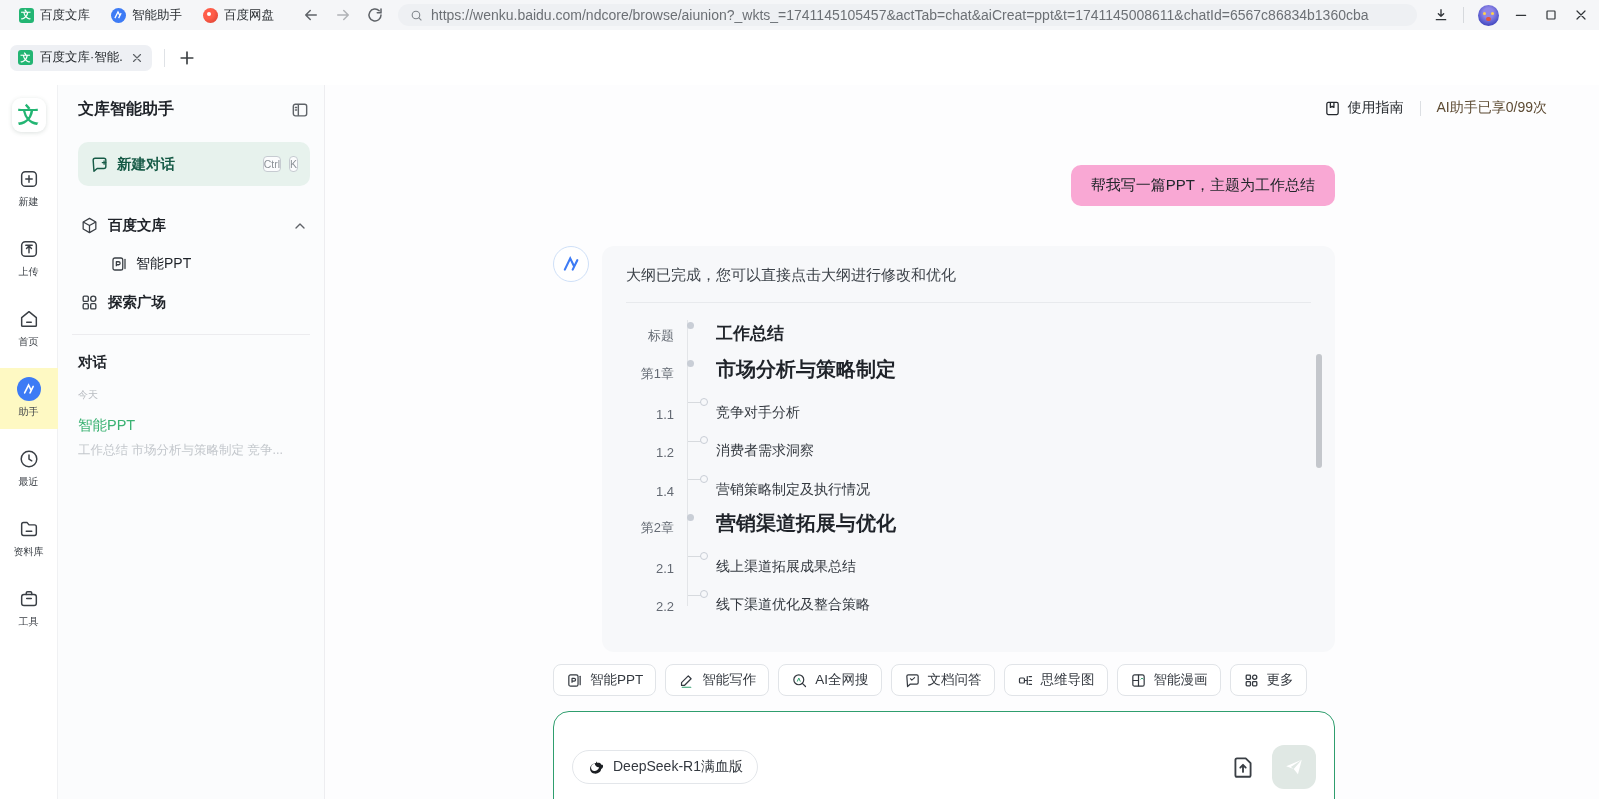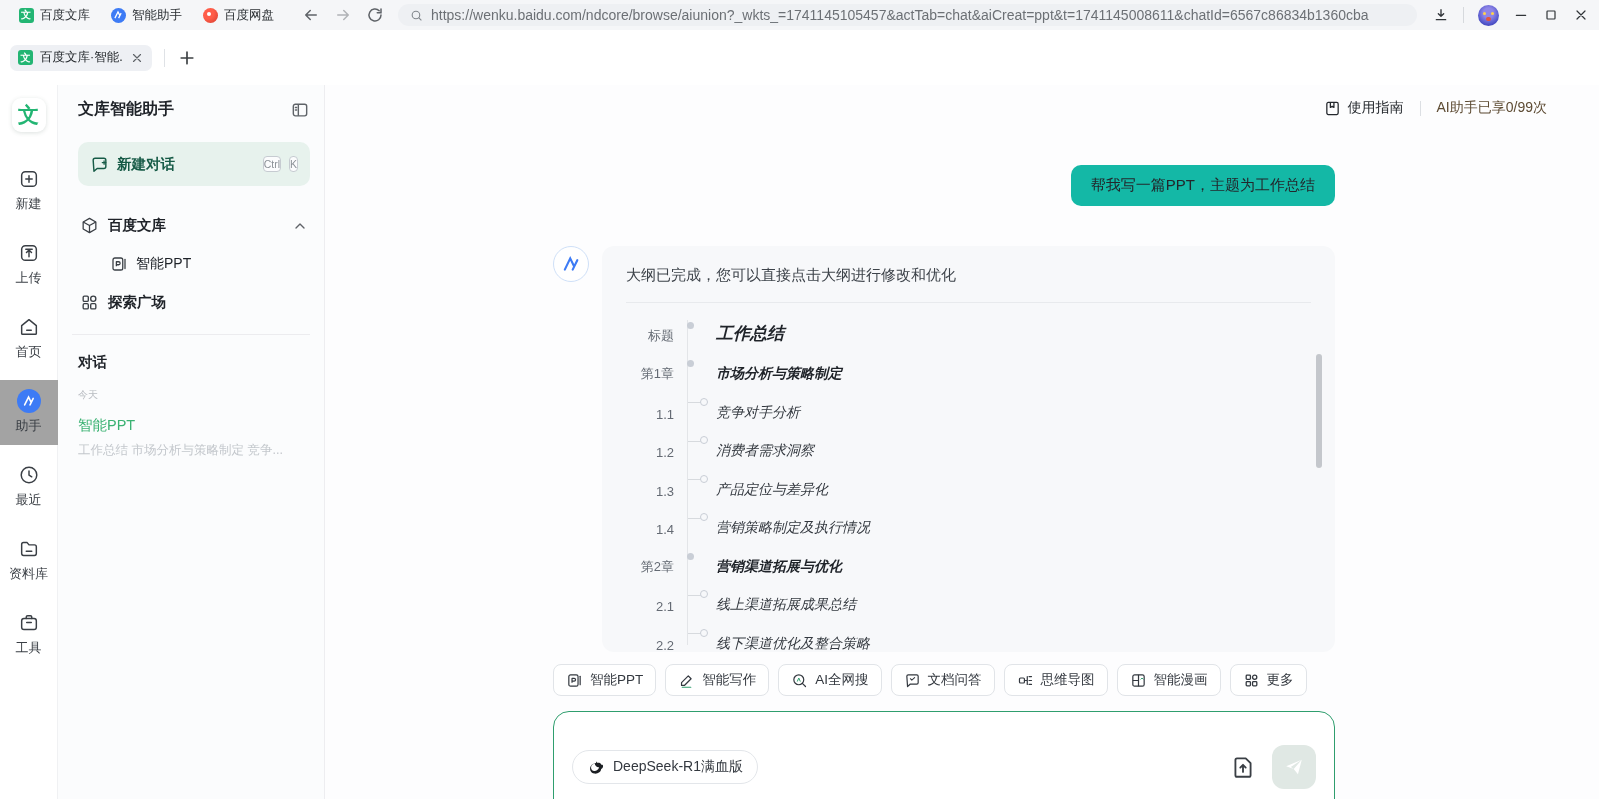--- a/index.html
+++ b/index.html
@@ -34,22 +34,22 @@
   .newtab { width:20px; height:20px; color:#3c4043; cursor:pointer; }
 
   
   .app { display:flex; height:714px; background:#fdfdfe; }
 
   
   .rail { width:58px; background:#fff; border-right:1px solid #f0f1f3; display:flex; flex-direction:column; align-items:center; flex-shrink:0; }
   .rail-logo { width:34px; height:34px; margin:13px 0 26px; background:#fff; border-radius:9px; box-shadow:0 1px 4px rgba(60,90,80,.18); color:#23b573; font-size:21px; font-weight:bold; display:flex; align-items:center; justify-content:center; cursor:pointer; }
   .rail-item { width:58px; padding:9px 0 10px; display:flex; flex-direction:column; align-items:center; gap:4px; cursor:pointer; margin-bottom:9px; }
   .rail-item .ric { width:24px; height:24px; color:#3a3f45; display:flex; align-items:center; justify-content:center; }
-  .rail-item .rlb { font-size:13px; color:#3a3f45; }
-  .rail-item.active { background:#a3a3a3; }
+  .rail-item .rlb { font-size:10px; color:#3a3f45; }
+  .rail-item.active { background:#fef9c3; }
   .ric-circle { width:24px; height:24px; border-radius:50%; background:#3d7bf5; display:flex; align-items:center; justify-content:center; }
 
   
   .sidebar { width:267px; background:#fbfcfd; border-right:1px solid #ededf0; padding:14px 14px 0 20px; flex-shrink:0; }
   .sb-title-row { display:flex; align-items:center; justify-content:space-between; margin:0 0 22px; }
   .sb-title { font-size:16px; font-weight:bold; color:#1f2329; }
   .sb-collapse { width:20px; height:20px; color:#5f6368; cursor:pointer; }
   .newchat { height:44px; background:#e7f2ed; border-radius:10px; display:flex; align-items:center; padding:0 12px; gap:8px; cursor:pointer; margin-bottom:20px; }
   .newchat .nc-label { flex:1; font-size:14.5px; font-weight:bold; color:#175b47; }
   .kbd { font-size:10.5px; color:#8b9197; border:1px solid #c6cbd1; border-radius:4px; padding:1px 0; background:#fbfcfd; }
@@ -70,39 +70,39 @@
   .main { flex:1; position:relative; min-width:0; }
   .main-header { position:absolute; top:14px; right:52px; display:flex; align-items:center; gap:16px; }
   .guide { display:flex; align-items:center; gap:7px; font-size:14px; color:#24282d; cursor:pointer; }
   .guide .gic { width:17px; height:17px; color:#24282d; }
   .hdr-sep { width:1px; height:15px; background:#dcdfe3; }
   .quota { font-size:14px; color:#5d4b33; cursor:pointer; }
 
   .chatcol { position:absolute; left:228px; top:0; width:782px; }
 
   .user-row { display:flex; justify-content:flex-end; margin-top:80px; }
-  .user-bubble { background:#14b8a6; border-radius:10px; padding:11px 20px; font-size:15px; color:#23272c; cursor:default; }
+  .user-bubble { background:#f9a8d4; border-radius:10px; padding:11px 20px; font-size:15px; color:#23272c; cursor:default; }
 
   .ai-row { display:flex; margin-top:40px; }
   .ai-avatar { width:36px; height:36px; border-radius:50%; background:#fff; border:1px solid #cfe0f8; display:flex; align-items:center; justify-content:center; margin-right:13px; flex-shrink:0; }
   .ai-card { flex:1; background:#f7f8fa; border-radius:12px; padding:20px 0 0 24px; height:406px; overflow:hidden; position:relative; }
   .ai-msg { font-size:15px; color:#3d434a; padding-right:24px; }
   .ai-div { height:1px; background:#e8eaed; margin:17px 24px 0 0; }
 
   .outline { position:relative; margin-top:3px; }
   .o-line { position:absolute; left:61px; top:14px; bottom:8px; width:1px; background:#e3e5e8; }
   .o-row { display:flex; align-items:flex-end; height:38.5px; position:relative; cursor:pointer; }
   .o-label { width:48px; text-align:right; font-size:13px; color:#646a73; flex-shrink:0; }
   .o-rail { width:42px; position:relative; height:100%; flex-shrink:0; }
   .o-dot { position:absolute; left:13px; top:50%; width:7px; height:7px; margin-top:-3.5px; border-radius:50%; background:#c9ced6; }
   .o-conn { position:absolute; left:14px; top:50%; width:13px; height:1px; background:#d7dade; }
   .o-circ { position:absolute; left:26px; top:50%; width:8px; height:8px; margin-top:-4.5px; border-radius:50%; background:#f7f8fa; border:1.5px solid #c9ced6; }
-  .o-text { font-size:14px; color:#33383f;font-style:italic; }
+  .o-text { font-size:14px; color:#33383f; }
   .o-row.lvl-title .o-text { font-size:17px; font-weight:bold; color:#1f2329; }
-  .o-row.lvl-chapter .o-text { font-size:14px; font-weight:bold; color:#1f2329; }
+  .o-row.lvl-chapter .o-text { font-size:20px; font-weight:bold; color:#1f2329; }
   .o-scroll { position:absolute; right:13px; top:108px; width:6px; height:114px; border-radius:3px; background:#c4c7cc; cursor:pointer; }
 
   .skill-row { display:flex; gap:9px; margin-top:12px; }
   .skill { display:flex; align-items:center; gap:7px; background:#fff; border:1px solid #e1e4e8; border-radius:8px; padding:6px 12px; font-size:13.5px; color:#33383f; cursor:pointer; white-space:nowrap; }
   .skill .skic { width:17px; height:17px; color:#33383f; }
 
   .composer { margin-top:15px; background:#fff; border:1.5px solid #2f9e6e; border-radius:16px; padding:16px 18px 18px 18px; height:130px; }
   .composer-input { width:100%; border:none; outline:none; font-size:15px; color:#23272c; font-family:inherit; background:transparent; caret-color:#23272c; }
   .composer-input::placeholder { color:#b6bac0; }
   .composer-foot { display:flex; align-items:center; margin-top:17px; }
@@ -371,28 +371,20 @@
                 </span>
               <span class="o-text">竞争对手分析</span>
             </div>
             <div class="o-row lvl-item">
               <span class="o-label">1.2</span>
               <span class="o-rail">
                   <i class="o-conn"></i>
                   <i class="o-circ"></i>
                 </span>
               <span class="o-text">消费者需求洞察</span>
-            </div>
-            <div class="o-row lvl-item">
-              <span class="o-label">1.3</span>
-              <span class="o-rail">
-                  <i class="o-conn"></i>
-                  <i class="o-circ"></i>
-                </span>
-              <span class="o-text">产品定位与差异化</span>
             </div>
             <div class="o-row lvl-item">
               <span class="o-label">1.4</span>
               <span class="o-rail">
                   <i class="o-conn"></i>
                   <i class="o-circ"></i>
                 </span>
               <span class="o-text">营销策略制定及执行情况</span>
             </div>
             <div class="o-row lvl-chapter">

